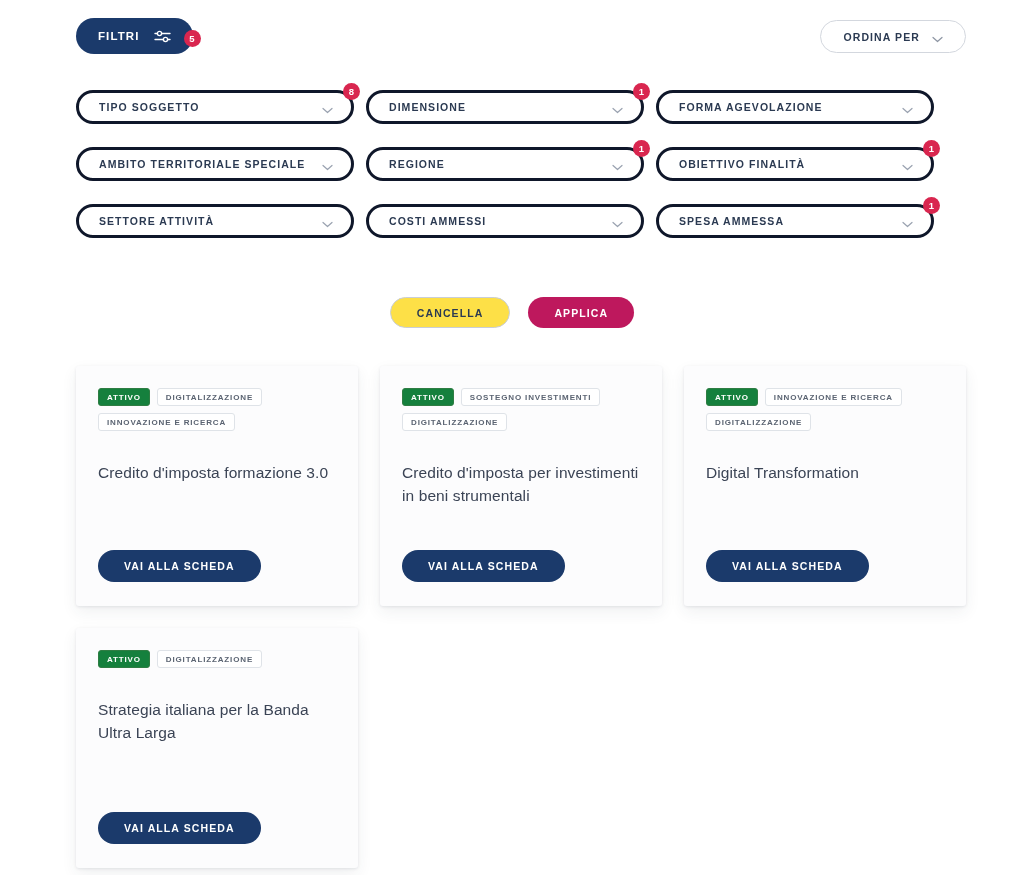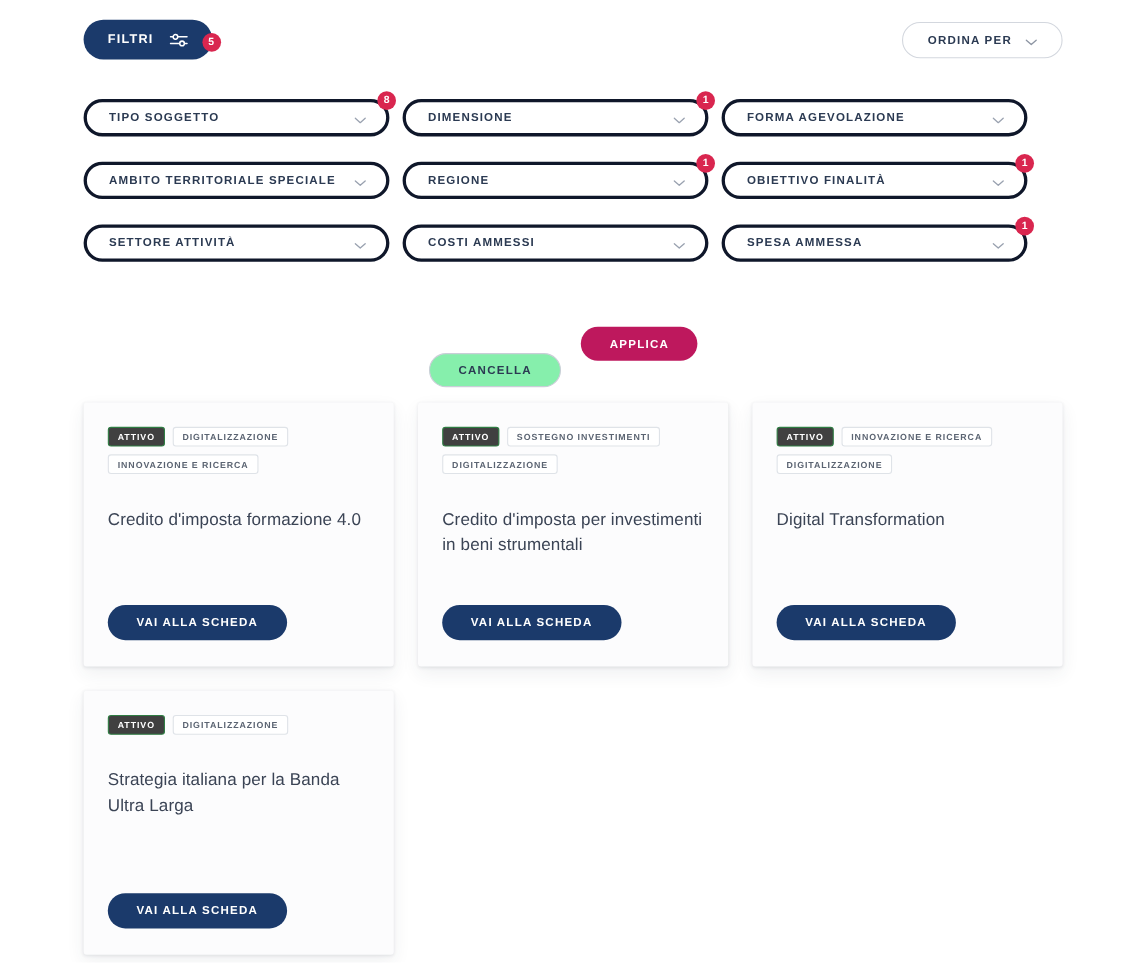--- a/index.html
+++ b/index.html
@@ -67,25 +67,25 @@
   }
   .fselect .lbl { white-space: nowrap; overflow: hidden; }
   .fbadge { top: -7px; right: -6px; }
 
   
   .actions {
     position: absolute; left: 0; top: 297px; width: 1024px;
     display: flex; justify-content: center; gap: 18px;
   }
   .btn-cancella {
-    background: #86efac; color: #2b3a52;
+    background: #fde047; color: #2b3a52;
     border: 1px solid #c9ced7; border-radius: 17px;
     height: 31px; padding: 0 26px;
     font-size: 10.5px; font-weight: bold; letter-spacing: 1.1px;
-    font-family: "Liberation Sans", sans-serif; cursor: pointer; margin-top: 24px;
+    font-family: "Liberation Sans", sans-serif; cursor: pointer;
   }
   .btn-applica {
     background: #be185d; color: #ffffff;
     border: none; border-radius: 17px;
     height: 31px; padding: 0 26px;
     font-size: 10.5px; font-weight: bold; letter-spacing: 1.1px;
     font-family: "Liberation Sans", sans-serif; cursor: pointer;
   }
 
   
@@ -105,21 +105,21 @@
   .tags { display: flex; flex-wrap: wrap; gap: 7px; margin-bottom: 4px; }
   .tag {
     border: 1px solid #dfe3e8; border-radius: 3px;
     background: #ffffff; color: #5b6472;
     padding: 4px 8px 3px 8px;
     font-size: 8px; font-weight: bold; letter-spacing: .85px;
     font-family: "Liberation Sans", sans-serif;
     white-space: nowrap;
   }
   .tag.status {
-    background: #404040; border-color: #2f7d43; color: #ffffff;
+    background: #15803d; border-color: #2f7d43; color: #ffffff;
   }
   .card-title {
     margin-top: 26px;
     color: #3b4455;
     font-size: 15.5px; font-weight: normal; line-height: 1.5;
     font-family: "Liberation Sans", sans-serif;
     letter-spacing: .1px;
   }
   .card-cta-wrap { margin-top: auto; padding-top: 28px; display: flex; justify-content: flex-start; }
   .card-cta {
@@ -254,21 +254,21 @@
     <button class="btn-applica">APPLICA</button>
   </div>
 
   <div class="cards" id="results-grid">
       <div class="card">
         <div class="tags">
           <span class="tag status">ATTIVO</span>
           <span class="tag">DIGITALIZZAZIONE</span>
           <span class="tag">INNOVAZIONE E RICERCA</span>
         </div>
-        <div class="card-title">Credito d'imposta formazione 4.0</div>
+        <div class="card-title">Credito d'imposta formazione 3.0</div>
         <div class="card-cta-wrap">
           <button class="card-cta">VAI ALLA SCHEDA</button>
         </div>
       </div>
       <div class="card">
         <div class="tags">
           <span class="tag status">ATTIVO</span>
           <span class="tag">SOSTEGNO INVESTIMENTI</span>
           <span class="tag">DIGITALIZZAZIONE</span>
         </div>

